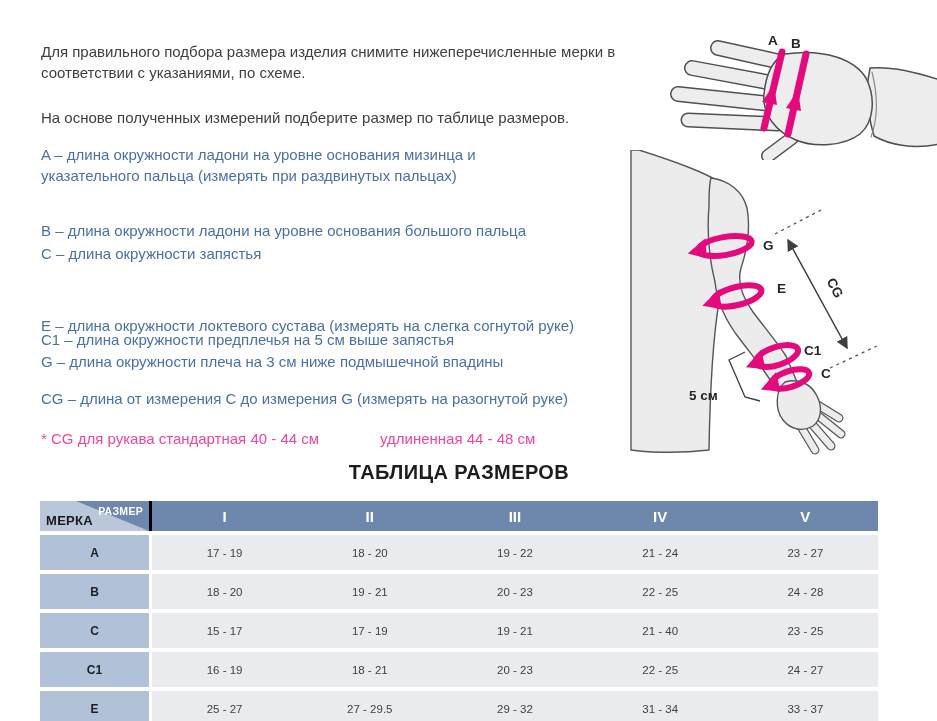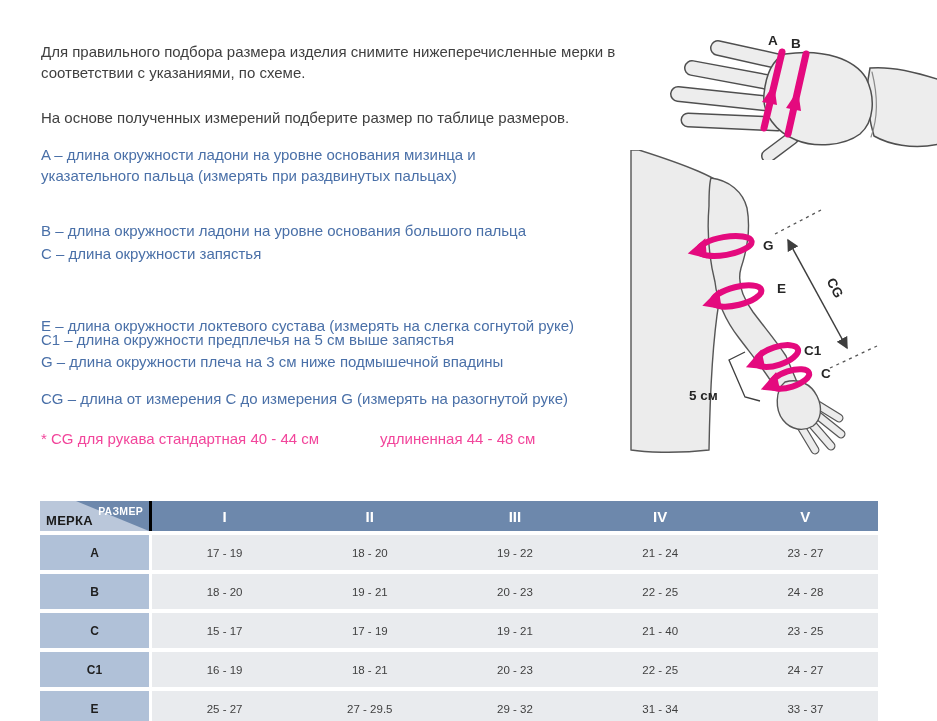--- a/index.html
+++ b/index.html
@@ -92,20 +92,21 @@
   <div class="m-item m-b">B – длина окружности ладони на уровне основания большого пальца</div>
   <div class="m-item m-c">C – длина окружности запястья</div>
   <div class="m-item m-c1">C1 – длина окружности предплечья на 5 см выше запястья</div>
   <div class="m-item m-e">E – длина окружности локтевого сустава (измерять на слегка согнутой руке)</div>
   <div class="m-item m-g">G – длина окружности плеча на 3 см ниже подмышечной впадины</div>
   <div class="m-item m-cg">CG – длина от измерения C до измерения G (измерять на разогнутой руке)</div>
 
   <div class="footnote fn-left">* CG для рукава  стандартная 40 - 44 см</div>
   <div class="footnote fn-right">удлиненная 44 - 48 см</div>
 
+  <div class="table-title">ТАБЛИЦА РАЗМЕРОВ</div>
 
   <div class="size-table-wrap">
     <table class="size-table">
       <colgroup>
           <col style="width:112px">
           <col>
           <col>
           <col>
           <col>
           <col>

